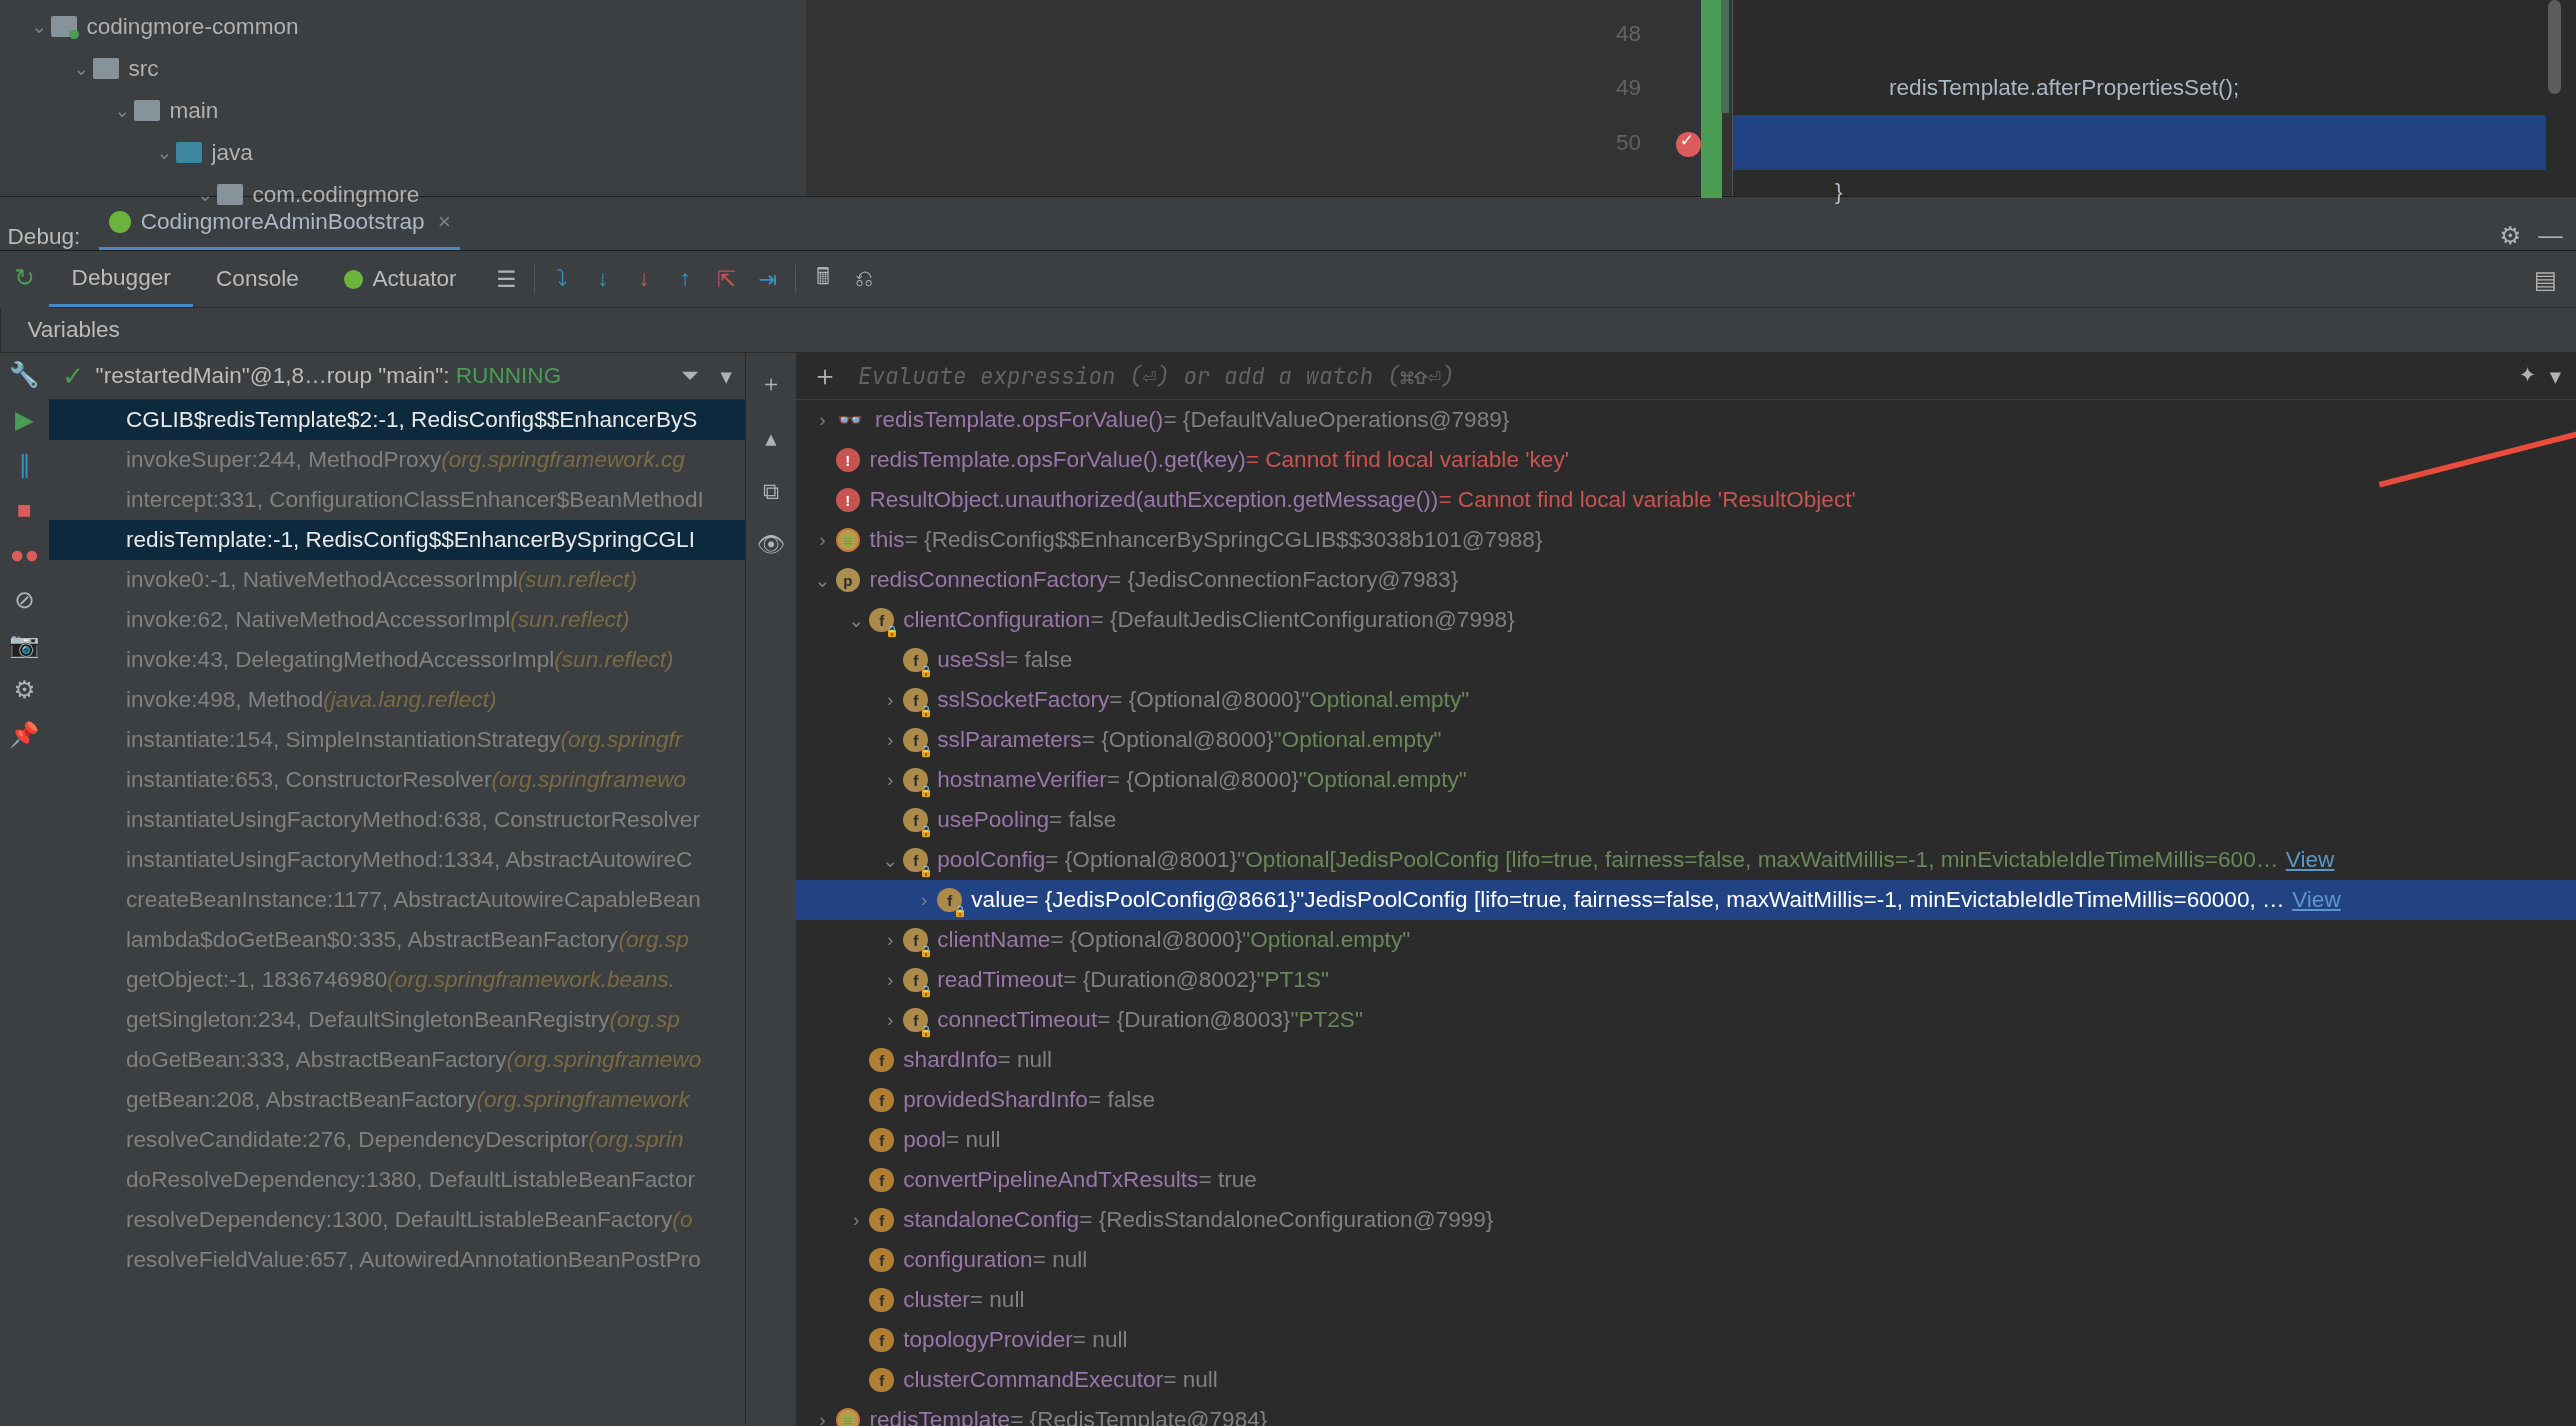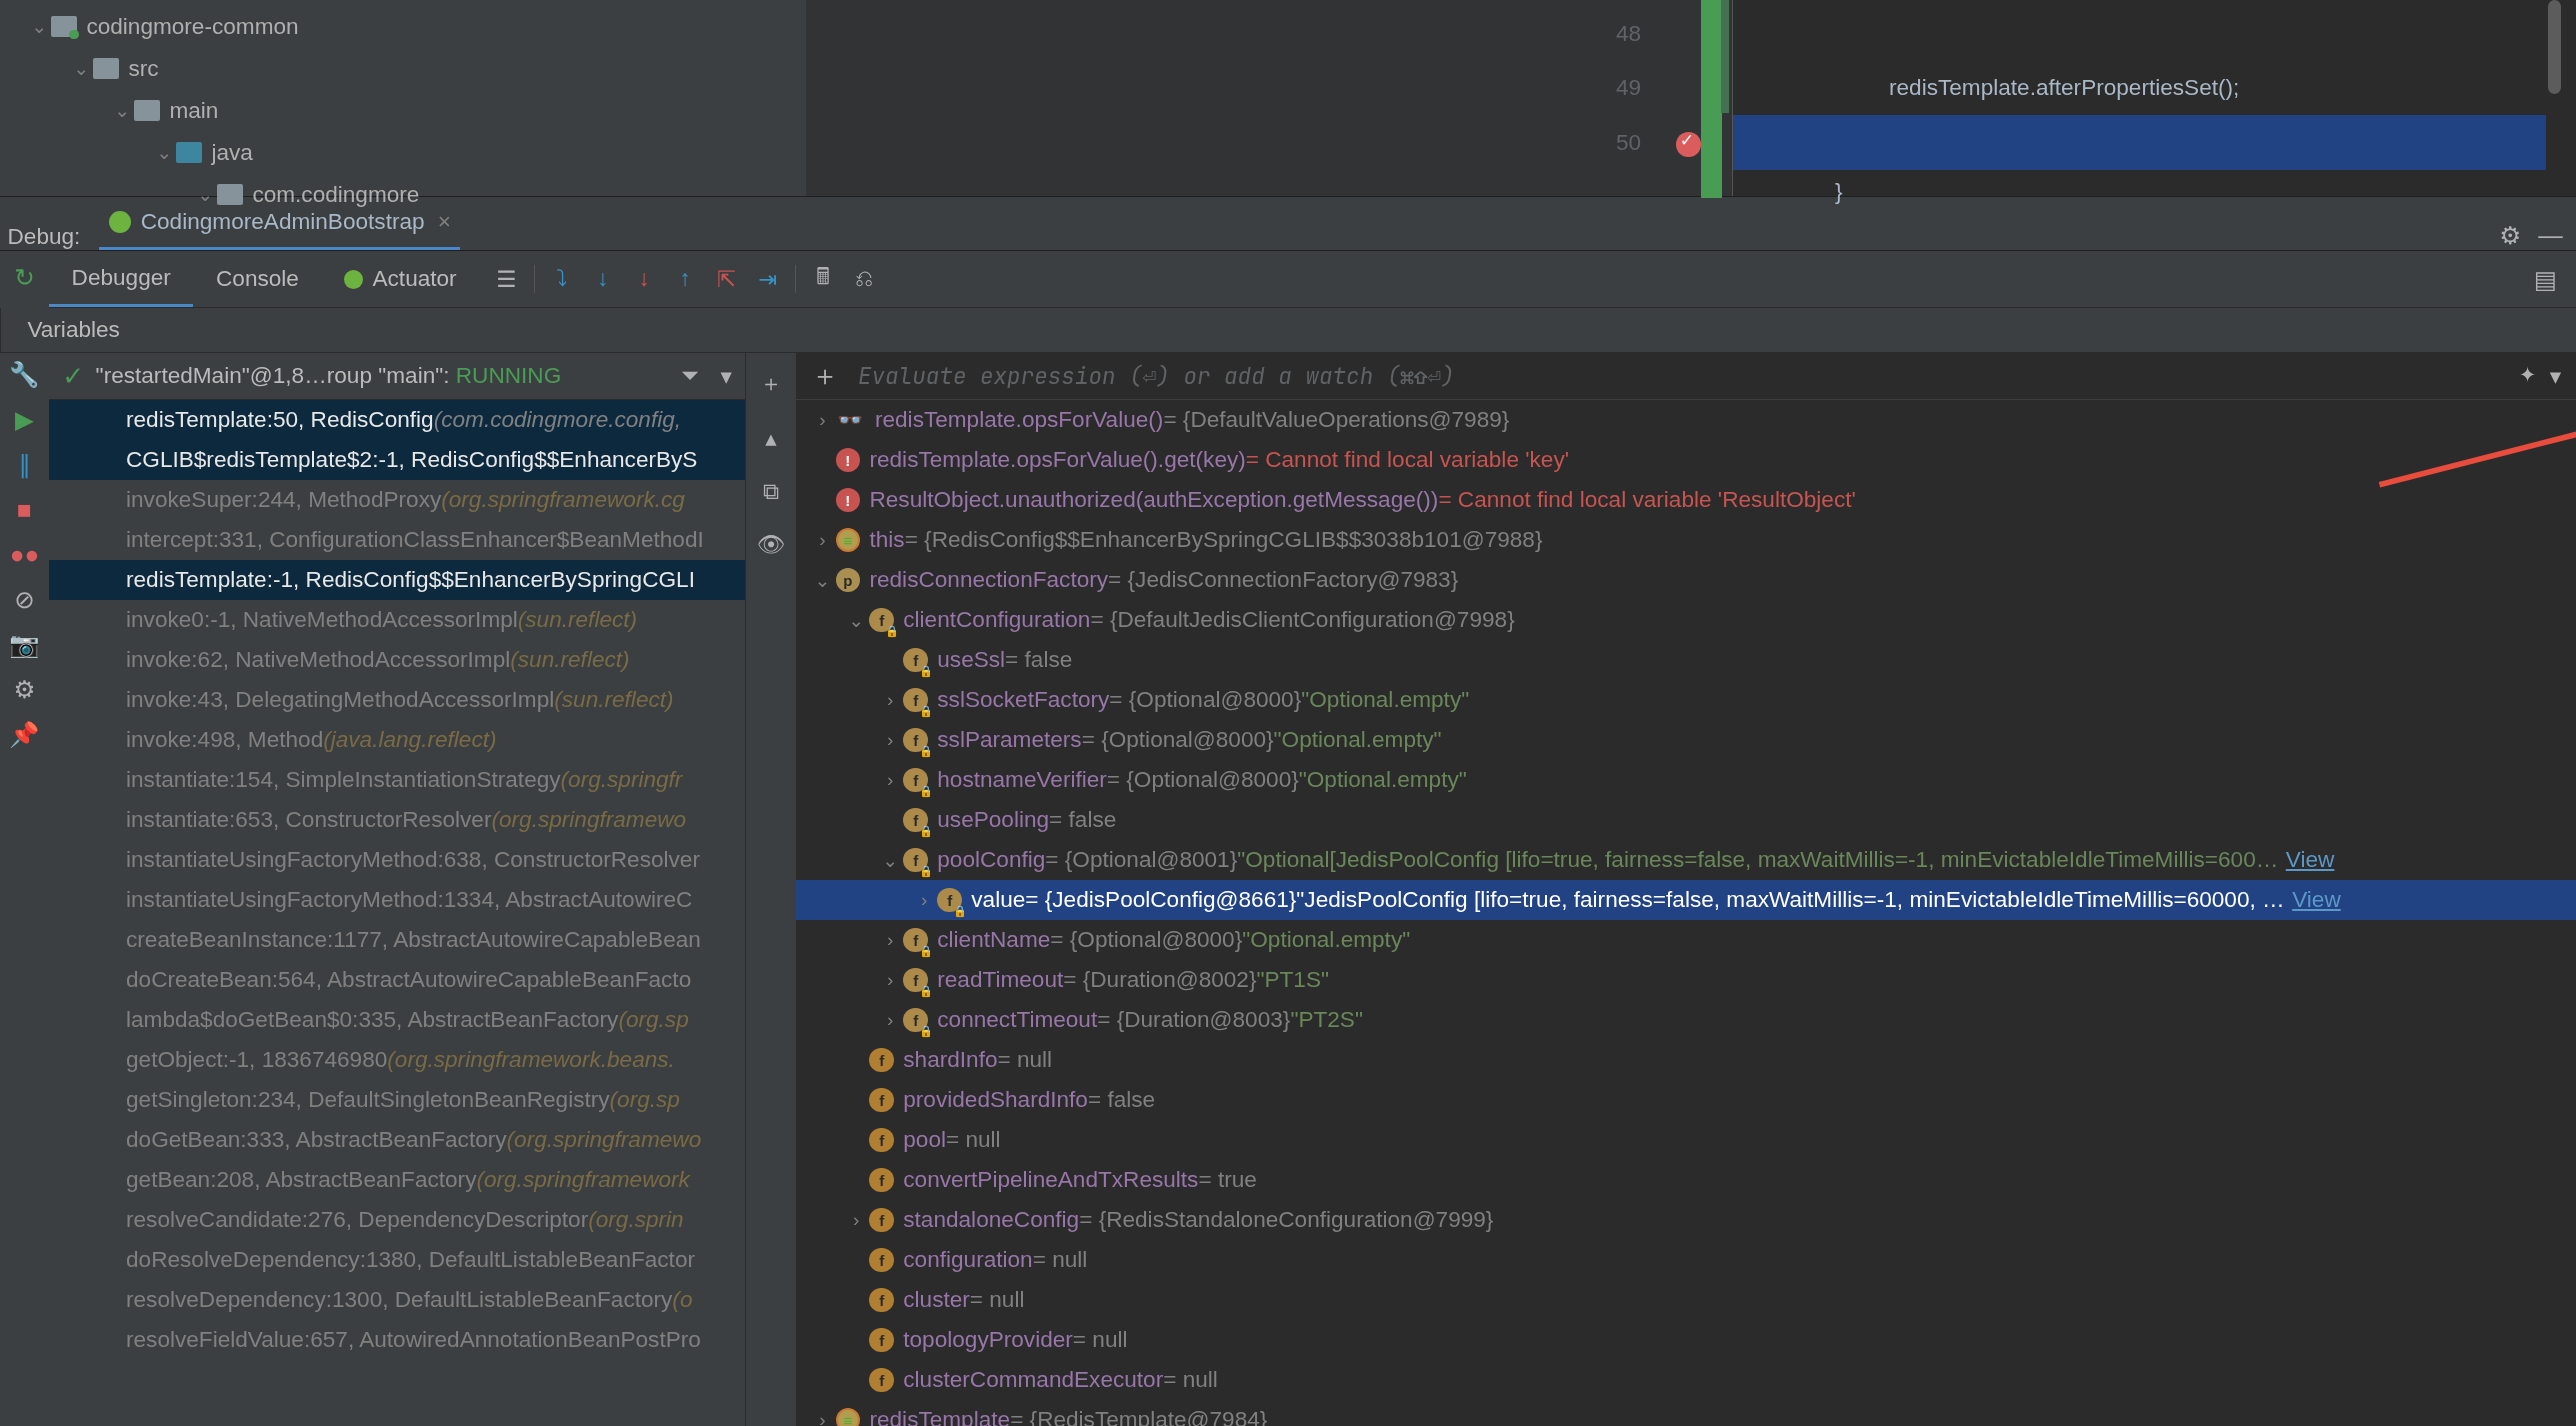--- a/index.html
+++ b/index.html
@@ -208,24 +208,20 @@
   </div>
 
   <div class="frames-panel">
     <div class="thread-row">
       <span class="thread-check">✓</span>
       <span class="thread-txt"><span>"restartedMain"@1,8…roup "main": </span><span class="thread-running">RUNNING</span></span>
       <span class="thread-icons"><span>⏷</span>&nbsp;<span>▾</span></span>
     </div>
     <div class="frame-list" id="frame-list">
         <div class="frame-row hl">
-          <span>redisTemplate:50, RedisConfig </span>
-          <span class="pkg">(com.codingmore.config,</span>
-        </div>
-        <div class="frame-row hl">
           <span>CGLIB$redisTemplate$2:-1, RedisConfig$$EnhancerByS</span>
           <span class="pkg"></span>
         </div>
         <div class="frame-row lib">
           <span>invokeSuper:244, MethodProxy </span>
           <span class="pkg">(org.springframework.cg</span>
         </div>
         <div class="frame-row lib">
           <span>intercept:331, ConfigurationClassEnhancer$BeanMethodI</span>
           <span class="pkg"></span>
@@ -261,24 +257,20 @@
         <div class="frame-row lib">
           <span>instantiateUsingFactoryMethod:638, ConstructorResolver</span>
           <span class="pkg"></span>
         </div>
         <div class="frame-row lib">
           <span>instantiateUsingFactoryMethod:1334, AbstractAutowireC</span>
           <span class="pkg"></span>
         </div>
         <div class="frame-row lib">
           <span>createBeanInstance:1177, AbstractAutowireCapableBean</span>
-          <span class="pkg"></span>
-        </div>
-        <div class="frame-row lib">
-          <span>doCreateBean:564, AbstractAutowireCapableBeanFacto</span>
           <span class="pkg"></span>
         </div>
         <div class="frame-row lib">
           <span>lambda$doGetBean$0:335, AbstractBeanFactory </span>
           <span class="pkg">(org.sp</span>
         </div>
         <div class="frame-row lib">
           <span>getObject:-1, 1836746980 </span>
           <span class="pkg">(org.springframework.beans.</span>
         </div>

